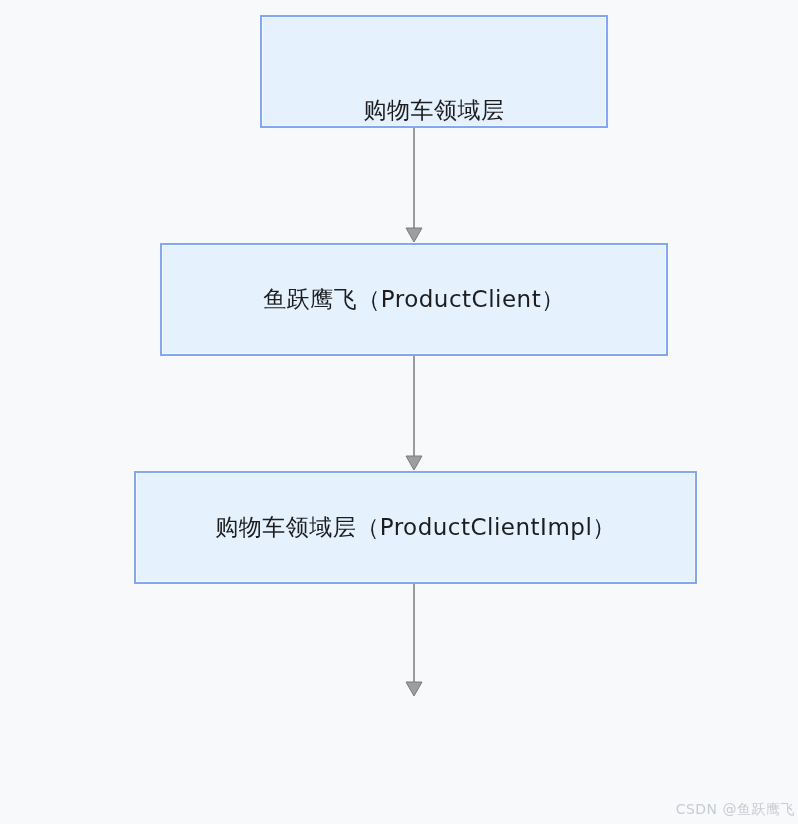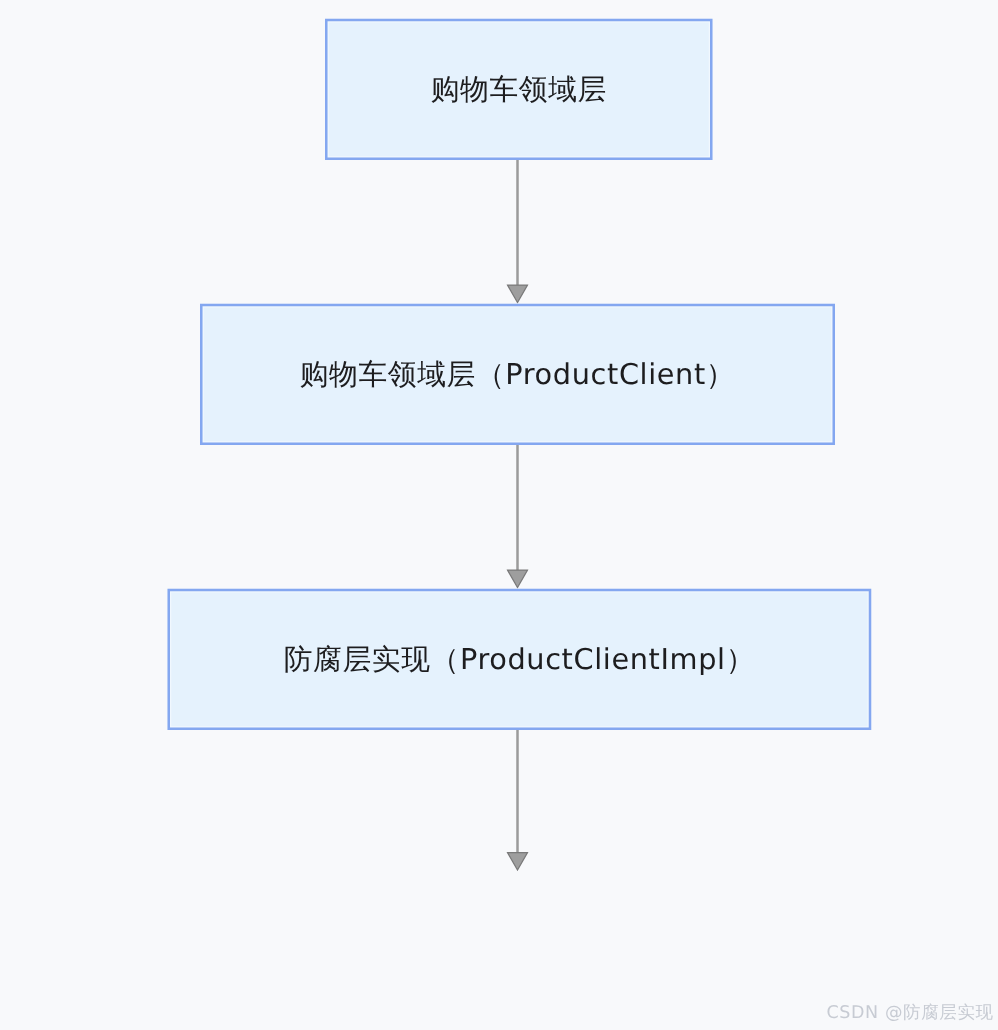--- a/index.html
+++ b/index.html
@@ -25,21 +25,21 @@
     justify-content: center;
     box-sizing: border-box;
   }
   .node-label {
     font-size: 23px;
     color: #1d1d1f;
     letter-spacing: 0.5px;
     white-space: nowrap;
     text-align: center;
   }
-  .node-1 { left: 260px; top: 15px;  width: 310px; height: 113px; }
+  .node-1 { left: 260px; top: 15px;  width: 348px; height: 113px; align-items: flex-end; }
   .node-2 { left: 160px; top: 243px; width: 508px; height: 113px; }
   .node-3 { left: 134px; top: 471px; width: 563px; height: 113px; }
   .node-4 { left: 144px; top: 697px; width: 539px; height: 112px; }
 
   .connector {
     position: absolute;
     width: 18px;
     left: 405px;
   }
   .connector-line {
@@ -84,37 +84,37 @@
   </div>
 
   <div class="connector conn-1">
     <div class="connector-line"></div>
     <svg class="connector-head" width="18" height="16" viewBox="0 0 18 16">
       <polygon points="1,1 17,1 9,15"></polygon>
     </svg>
   </div>
 
   <div class="node node-2">
-    <span class="node-label">购物车领域层（ProductClient）</span>
+    <span class="node-label">鱼跃鹰飞（ProductClient）</span>
   </div>
 
   <div class="connector conn-2">
     <div class="connector-line"></div>
     <svg class="connector-head" width="18" height="16" viewBox="0 0 18 16">
       <polygon points="1,1 17,1 9,15"></polygon>
     </svg>
   </div>
 
   <div class="node node-3">
-    <span class="node-label">防腐层实现（ProductClientImpl）</span>
+    <span class="node-label">购物车领域层（ProductClientImpl）</span>
   </div>
 
   <div class="connector conn-3">
     <div class="connector-line"></div>
     <svg class="connector-head" width="18" height="16" viewBox="0 0 18 16">
       <polygon points="1,1 17,1 9,15"></polygon>
     </svg>
   </div>
 
 
-  <div class="watermark">CSDN @防腐层实现</div>
+  <div class="watermark">CSDN @鱼跃鹰飞</div>
 
 </div>
 
 </body></html>

